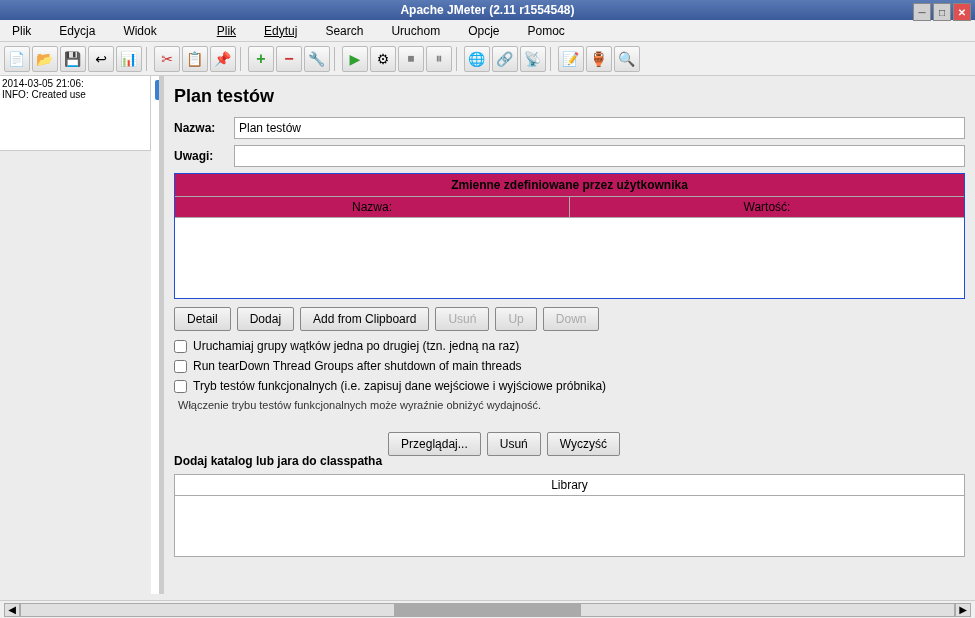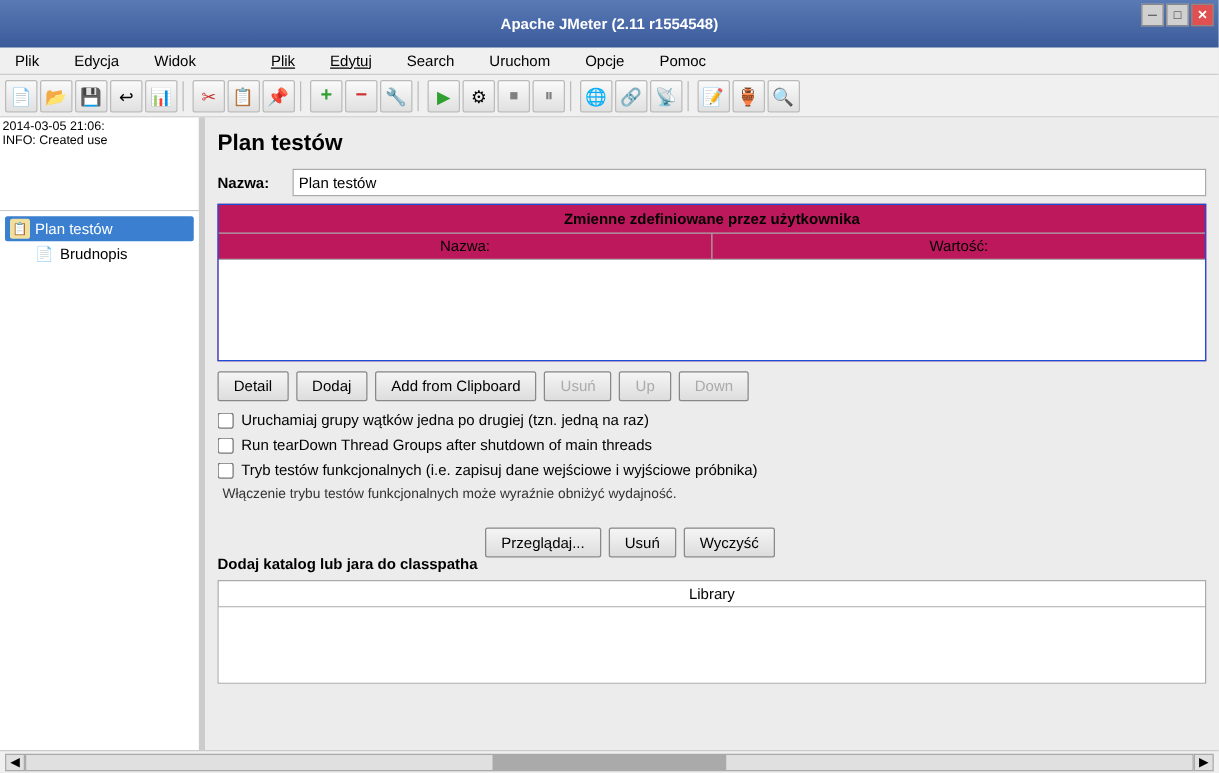--- a/index.html
+++ b/index.html
@@ -15,21 +15,21 @@
 
     
     .title-bar {
       background: linear-gradient(to bottom, #5a7ab5, #3a5a9a);
       color: white;
       text-align: center;
       padding: 4px 0;
       font-size: 12px;
       font-weight: bold;
       position: relative;
-      height: 38px;
+      height: 20px;
       display: flex;
       align-items: center;
       justify-content: center;
     }
     .title-bar-controls {
       position: absolute;
       right: 4px;
       top: 3px;
       display: flex;
       gap: 2px;
@@ -99,21 +99,21 @@
       border-right: 1px solid #ccc;
       font-size: 10px;
       padding: 2px;
       height: 75px;
       overflow: hidden;
       border-bottom: 1px solid #ccc;
     }
     .left-container {
       width: 160px;
       display: flex;
-      flex-direction: column;
+      flex-direction: row;
       border-right: 1px solid #ccc;
     }
     .tree-area {
       flex: 1;
       background: #fff;
       overflow-y: auto;
       padding: 4px;
     }
     .tree-item {
       display: flex;
@@ -409,20 +409,24 @@
 
   <div class="right-panel">
 
     <div class="panel-title">Plan testów</div>
 
     <div class="form-row">
       <span class="form-label">Nazwa:</span>
       <input class="form-input" type="text" value="Plan testów" style="">
     </div>
 
+    <div class="form-row">
+      <span class="form-label">Uwagi:</span>
+      <input class="form-input" type="text" value="" style="">
+    </div>
 
     <div class="section-box">
       <div class="section-header">Zmienne zdefiniowane przez użytkownika</div>
       <div class="table-header-row">
         <div class="table-header-cell">Nazwa:</div>
         <div class="table-header-cell">Wartość:</div>
       </div>
       <div class="table-body"></div>
     </div>
 

